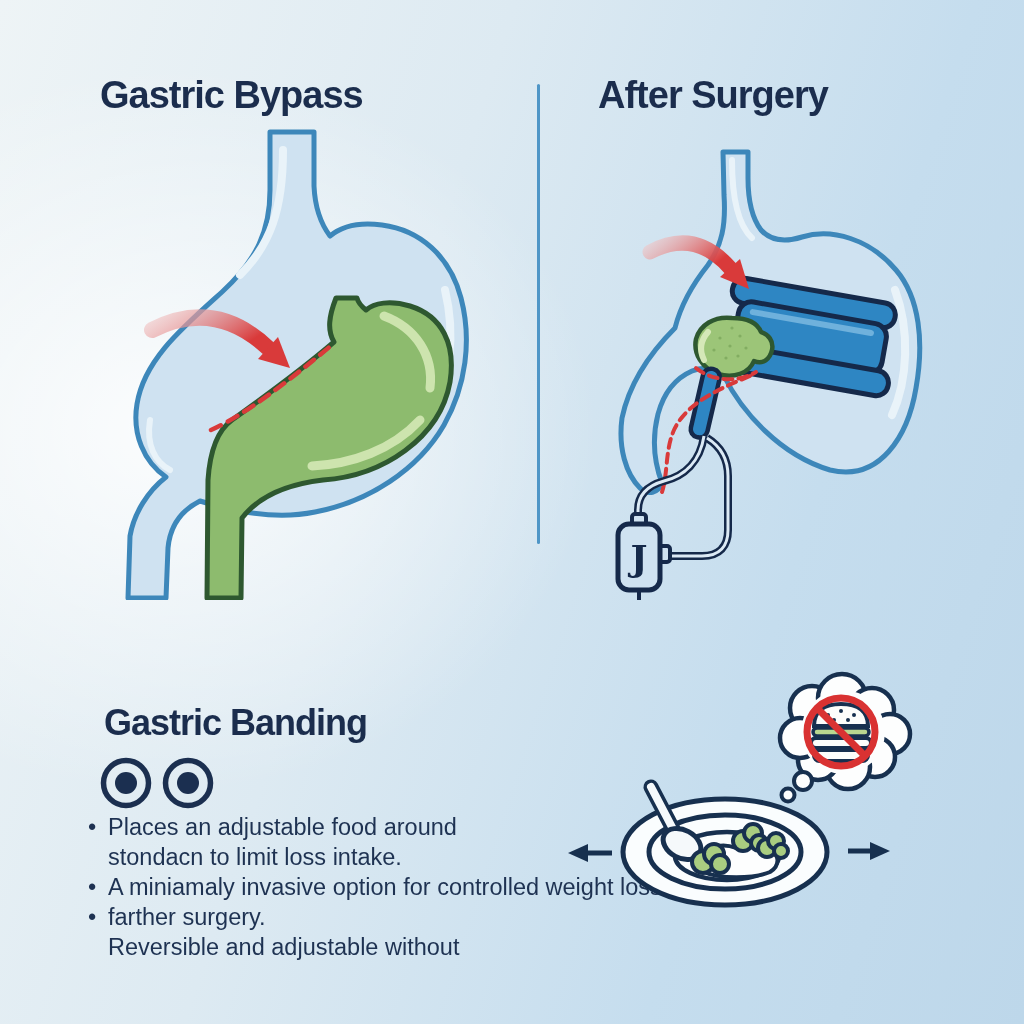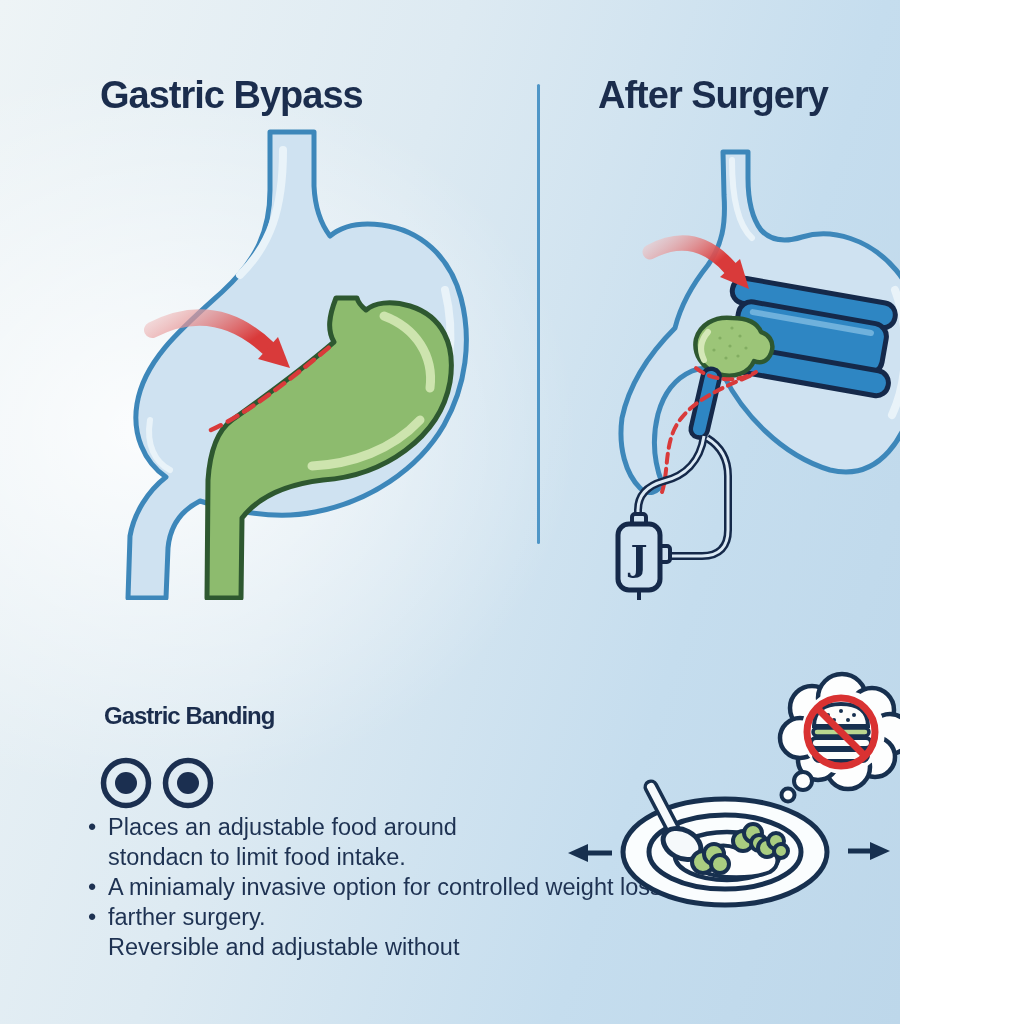--- a/index.html
+++ b/index.html
@@ -1,28 +1,28 @@
 <!DOCTYPE html>
 <html><head>
 <meta charset="utf-8">
 <style>
   html,body{margin:0;padding:0;}
   .canvas{
-    position:relative;width:900px;height:1024px;overflow:hidden;
+    position:relative;width:1024px;height:1024px;overflow:hidden;
     font-family:"Liberation Sans", sans-serif;color:#1b2f50;
     background:
       radial-gradient(ellipse 620px 520px at 16% 42%, rgba(255,255,255,0.85), rgba(255,255,255,0) 70%),
       linear-gradient(108deg,#eef4f6 0%,#ddeaf2 38%,#c5ddee 72%,#bdd7ea 100%);
   }
   .title{position:absolute;font-size:38px;font-weight:700;letter-spacing:-1px;color:#1b2d4d;white-space:nowrap;}
   #title-left{left:100px;top:74px;}
   #title-right{left:598px;top:74px;}
   .divider{position:absolute;left:537px;top:84px;width:3px;height:460px;background:#4f96c7;border-radius:2px;}
   .abs{position:absolute;}
-  .banding-title{position:absolute;left:104px;top:702px;font-size:24px;font-weight:700;letter-spacing:-1px;color:#1b2d4d;white-space:nowrap;}
+  .banding-title{position:absolute;left:104px;top:702px;font-size:36px;font-weight:700;letter-spacing:-1px;color:#1b2d4d;white-space:nowrap;}
   .bullets{position:absolute;left:88px;top:812px;width:640px;font-size:23.5px;line-height:30px;color:#1e3252;}
   .bullet{display:flex;}
   .bullet .marker{width:20px;flex:0 0 20px;}
   .bullet .lines div{white-space:nowrap;}
 </style>
 </head>
 <body>
 
 <div class="canvas">
 
@@ -135,21 +135,21 @@
       <circle cx="88" cy="30" r="22.5" fill="none" stroke="#1b2f50" stroke-width="5.5"></circle>
       <circle cx="88" cy="30" r="11" fill="#1b2f50"></circle>
     </g>
   </svg>
 
   <div class="bullets">
     <div class="bullet">
       <div class="marker">•</div>
       <div class="lines">
         <div>Places an adjustable food around</div>
-        <div>stondacn to limit food intake.</div>
+        <div>stondacn to limit loss intake.</div>
       </div>
     </div>
     <div class="bullet">
       <div class="marker">•</div>
       <div class="lines">
         <div>A miniamaly invasive option for controlled weight loss.</div>
       </div>
     </div>
     <div class="bullet">
       <div class="marker">•</div>

